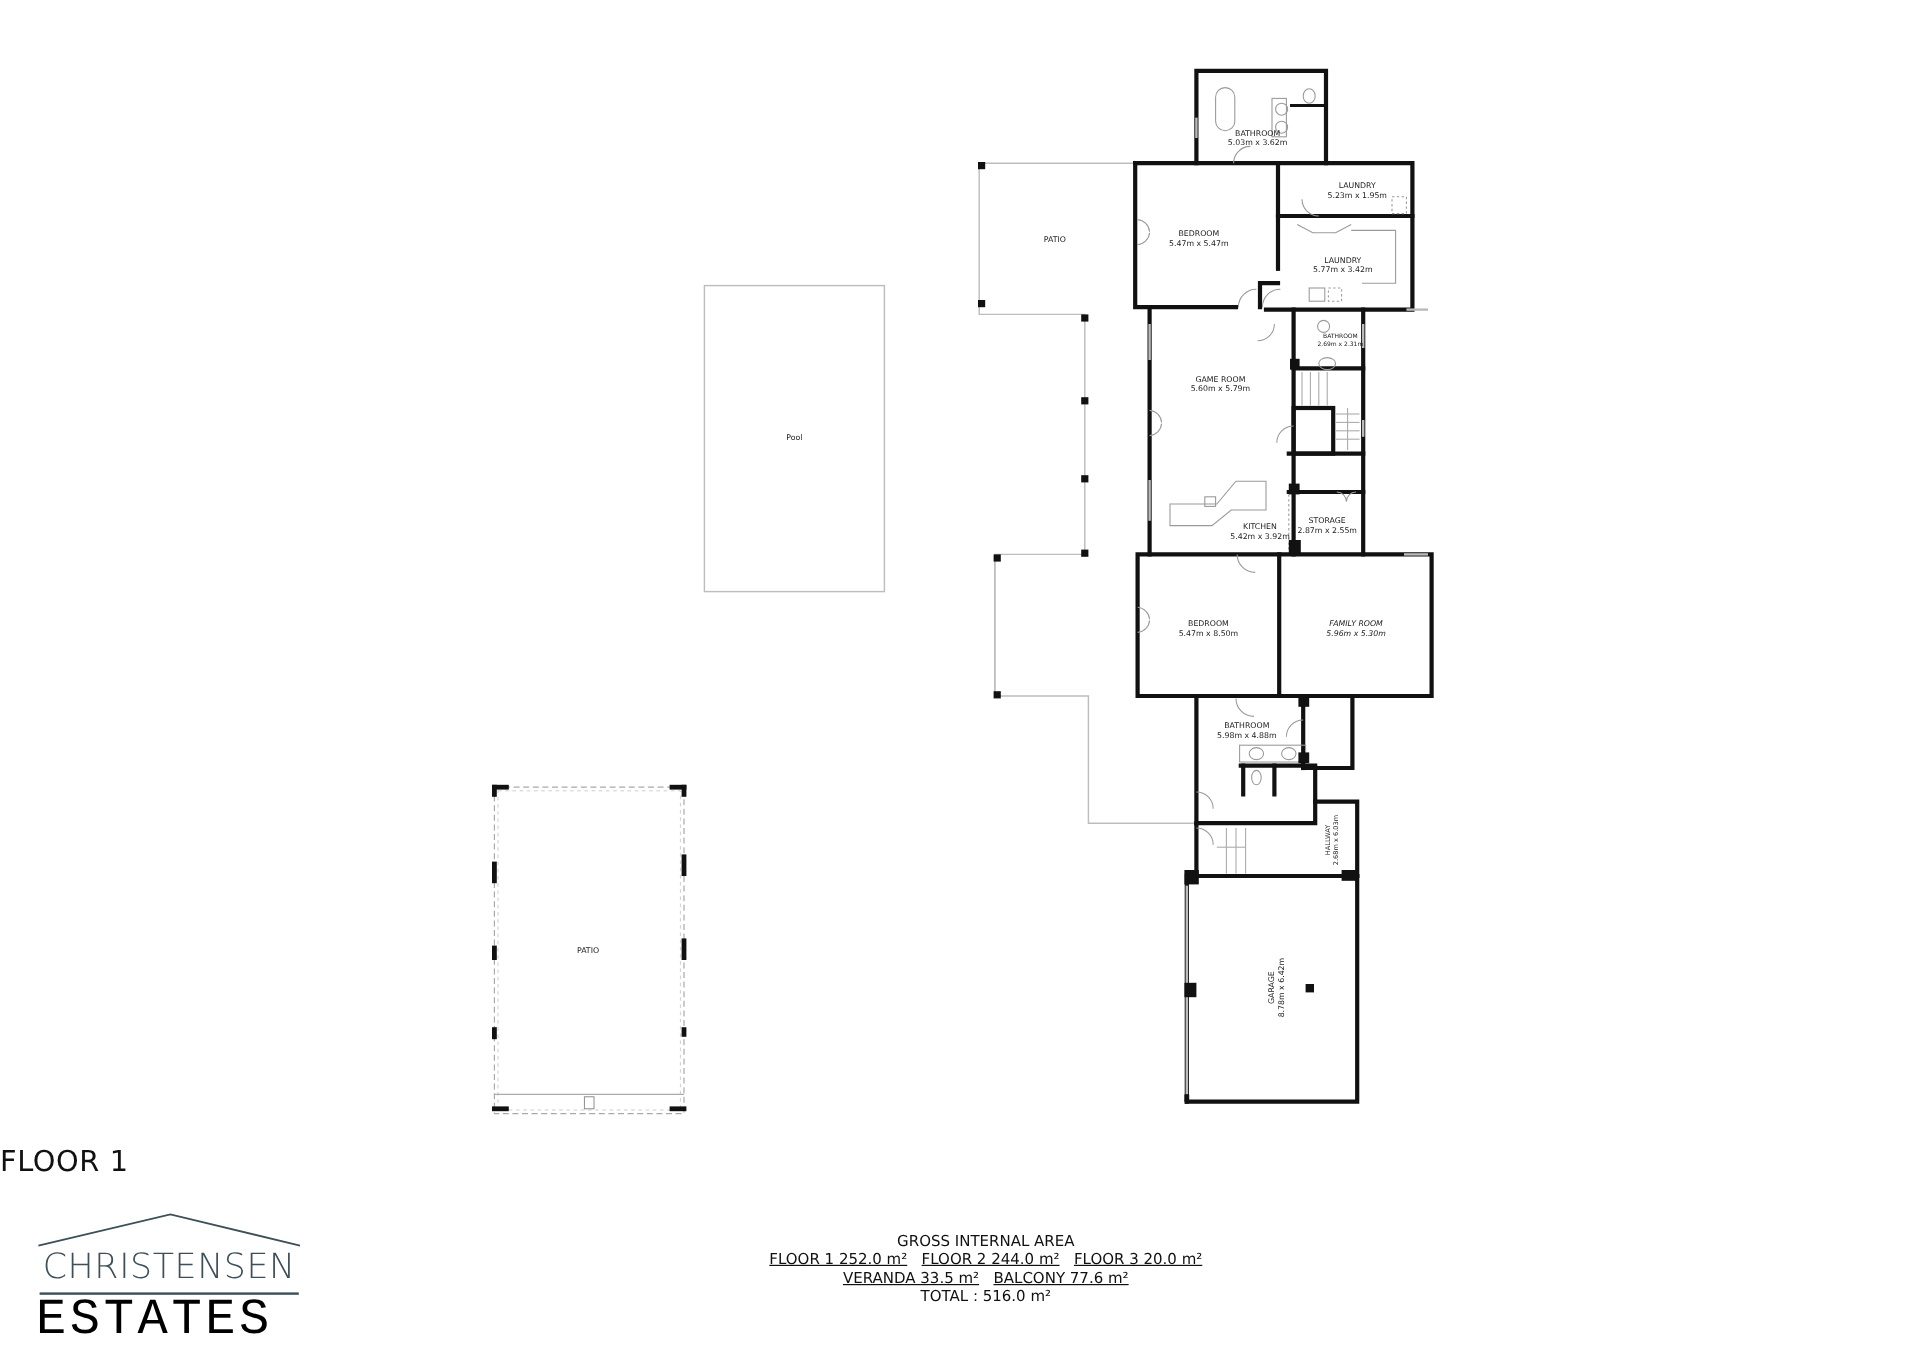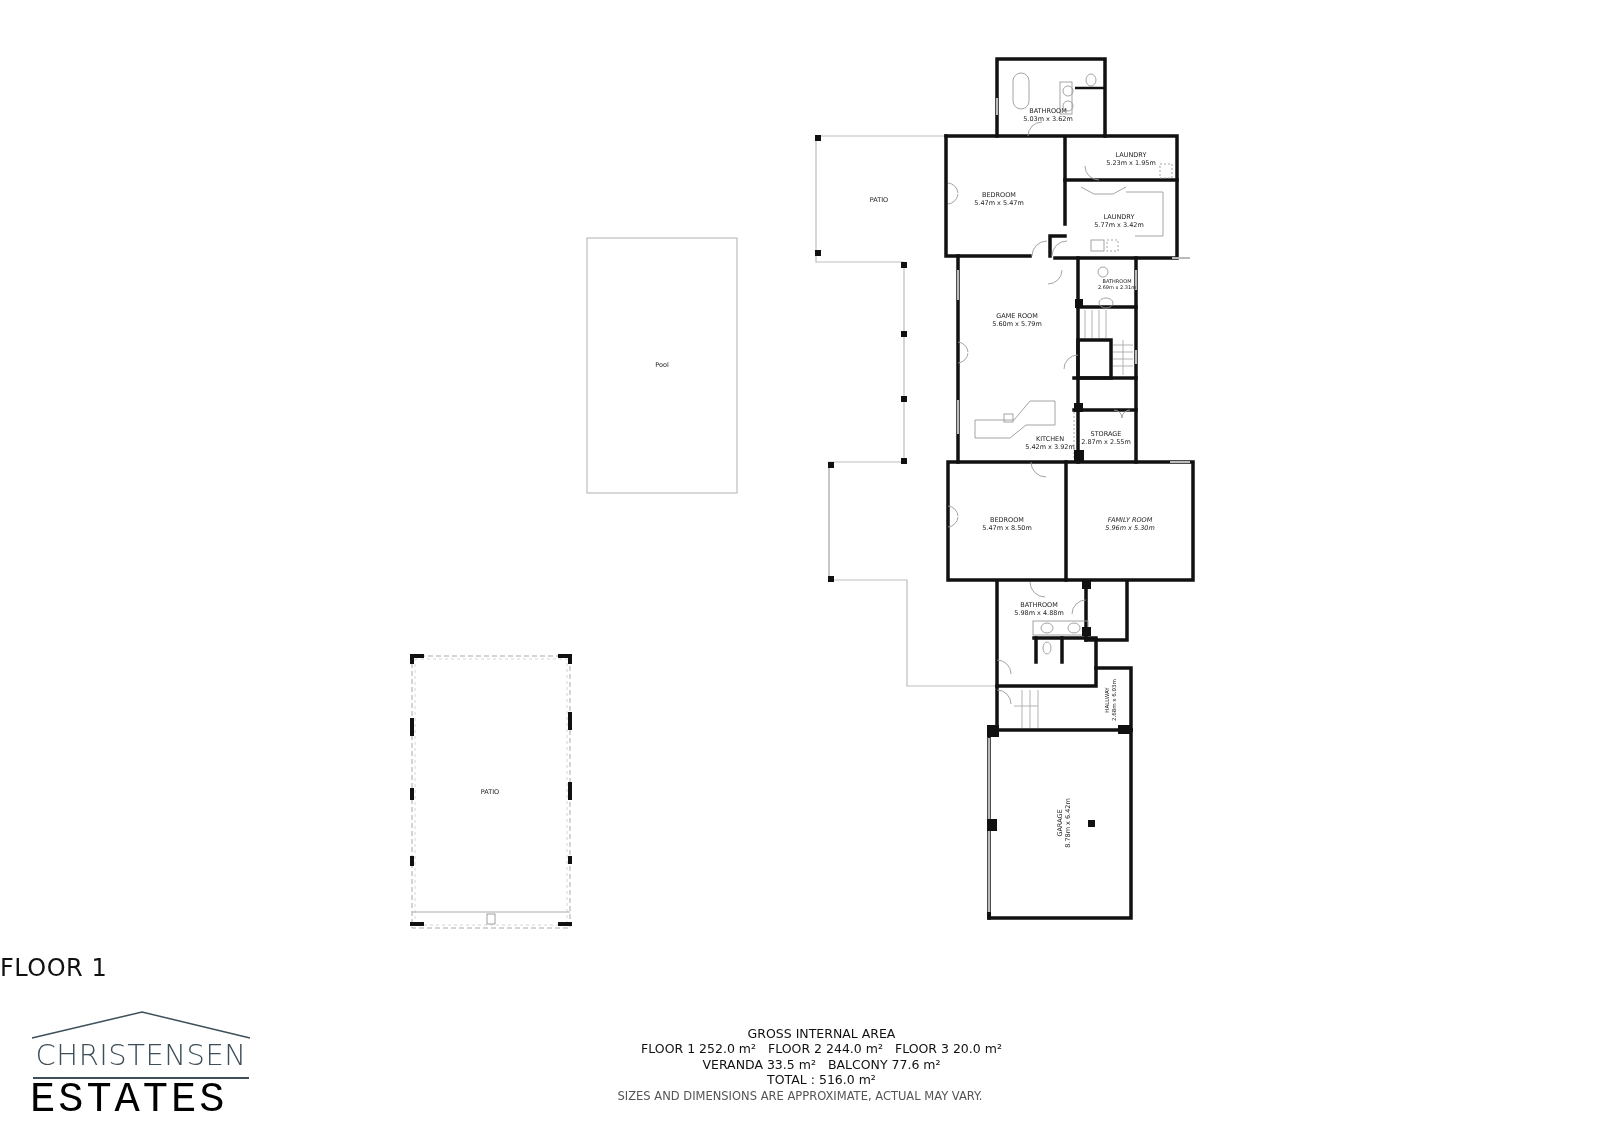--- a/index.html
+++ b/index.html
@@ -5,21 +5,21 @@
   html,body{margin:0;padding:0;background:#fff;}
   body{width:1600px;height:1131px;position:relative;overflow:hidden;font-family:"DejaVu Sans",sans-serif;color:#1a1a1a;}
   .plan{position:absolute;left:0;top:0;width:1600px;height:1131px;}
   .lbl{position:absolute;text-align:center;font-size:6.5px;line-height:8px;color:#222;transform:translate(-50%,-50%);white-space:nowrap;}
   .lbl .nm{display:block;}
   .lbl .dm{display:block;}
   .vert{transform:translate(-50%,-50%) rotate(-90deg);}
   .floor-title{position:absolute;left:0;width:1284px;top:938px;font-size:24px;letter-spacing:0.5px;color:#111;margin-top:16px;}
   .area{position:absolute;left:0;width:1600px;top:1026px;text-align:center;font-size:12.5px;line-height:15.4px;color:#111;}
   .area .ln{display:block;margin-left:43px;}
-  .area .ln span{margin:0 6px;}
+  .area .ln span{margin:0 6px;text-decoration:underline;}
   .disclaimer{display:block;color:#555;font-size:11.5px;margin-top:1px;}
   .logo{position:absolute;left:30px;top:1010px;width:222px;height:105px;}
   .logo .top{position:absolute;left:0;top:28px;width:222px;text-align:center;font-family:"DejaVu Sans",sans-serif;font-weight:300;font-size:29px;letter-spacing:0.5px;color:#3d4f59;}
   .logo .rule{position:absolute;left:3px;top:67px;width:216px;height:2px;background:#3d4f59;}
   .logo .bot{position:absolute;left:0;top:66px;width:222px;font-family:Liberation Mono, monospace;font-size:42px;letter-spacing:3px;color:#000000;}
 </style>
 </head>
 <body>
 
 <svg class="plan" viewBox="0 0 1600 1131" xmlns="http://www.w3.org/2000/svg">
@@ -251,21 +251,20 @@
 
 <div class="area">
   <span class="ln">GROSS INTERNAL AREA</span>
   <span class="ln">
     <span>FLOOR 1 252.0 m²</span><span>FLOOR 2 244.0 m²</span><span>FLOOR 3 20.0 m²</span>
   </span>
   <span class="ln">
     <span>VERANDA 33.5 m²</span><span>BALCONY 77.6 m²</span>
   </span>
   <span class="ln">TOTAL :  516.0 m²</span>
-  <span class="disclaimer">SIZES AND DIMENSIONS ARE APPROXIMATE, ACTUAL MAY VARY.</span>
 </div>
 
 <div class="logo">
   <svg width="222" height="40" style="position:absolute;left:0;top:0;" viewBox="0 0 222 40">
     <polyline points="2,28 112,2 220,28" fill="none" stroke="#3d4f59" stroke-width="1.5"></polyline>
   </svg>
   <div class="top">CHRISTENSEN</div>
   <div class="rule"></div>
   <div class="bot">ESTATES</div>
 </div>

